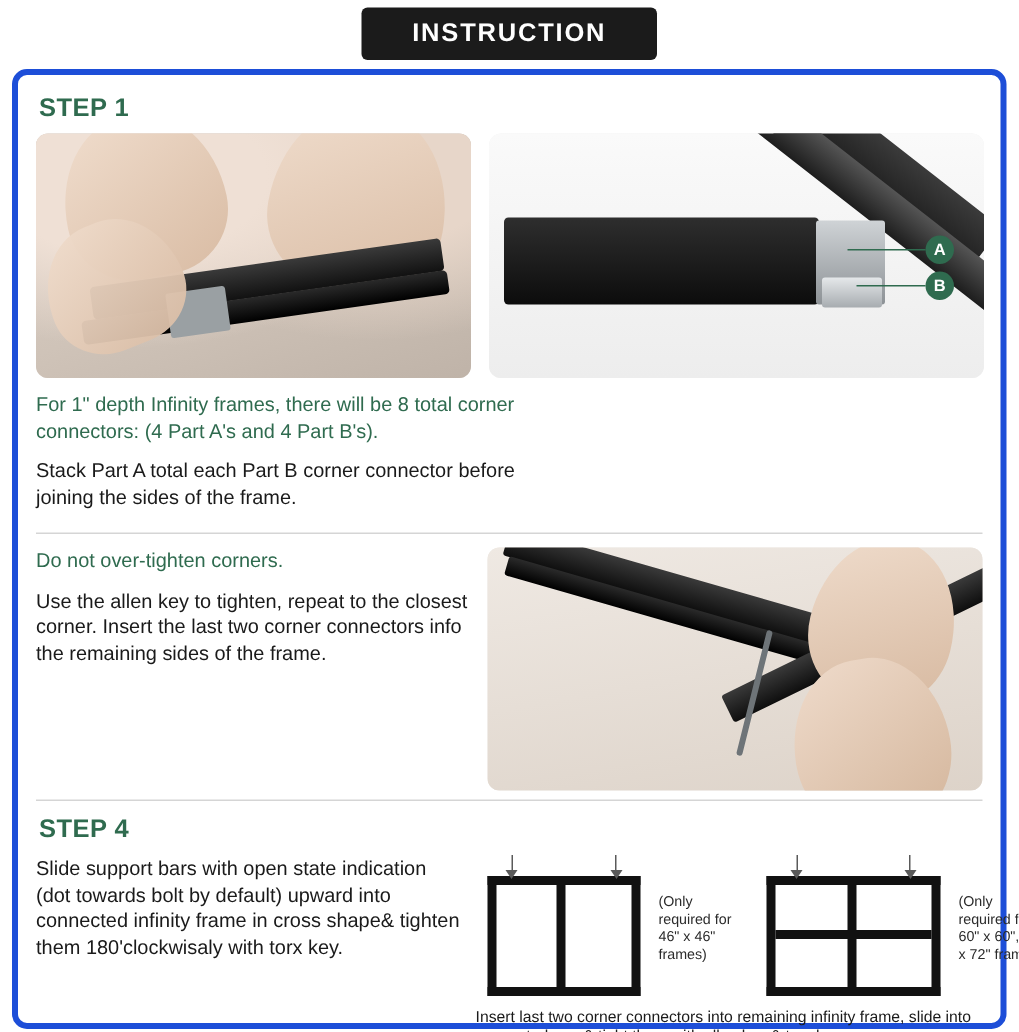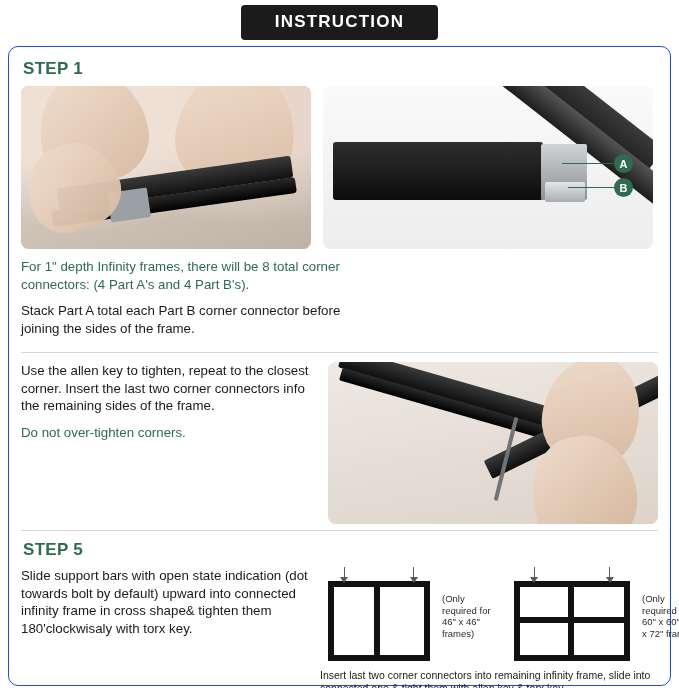--- a/index.html
+++ b/index.html
@@ -31,21 +31,21 @@
     font-size: 17px;
     letter-spacing: 1.2px;
     padding: 7px 34px 8px 34px;
     border-radius: 4px;
     text-align: center;
   }
 
   
   .card {
     margin: 0 8px;
-    border: 1px solid #1d4ed8;
+    border: 4px solid #1d4ed8;
     border-radius: 10px;
     height: 640px;
     box-sizing: border-box;
     padding: 10px 12px 8px 12px;
     position: relative;
   }
 
   .step-title {
     color: #2f6b4f;
     font-size: 17px;
@@ -272,37 +272,37 @@
     <div class="col-right">
       <p class="para green">For 1" depth Infinity frames, there will be 8 total corner connectors: (4 Part A's and 4 Part B's).</p>
       <p class="para">Stack Part A total each Part B corner connector before joining the sides of the frame.</p>
     </div>
   </div>
 
   <hr class="divider">
 
   <div class="mid-row">
     <div class="mid-text">
+      <p class="para green">Do not over-tighten corners.</p>
       <p class="para">Use the allen key to tighten, repeat to the closest corner. Insert the last two corner connectors info the remaining sides of the frame.</p>
-      <p class="para green">Do not over-tighten corners.</p>
     </div>
     <div class="photo photo3">
       <div class="p3-bg"></div>
       <div class="p3-frame1"></div>
       <div class="p3-frame2"></div>
       <div class="p3-frame3"></div>
       <div class="p3-key"></div>
       <div class="p3-hand1"></div>
       <div class="p3-hand2"></div>
     </div>
   </div>
 
   <hr class="divider">
 
-  <div class="step-title">STEP 5</div>
+  <div class="step-title">STEP 4</div>
 
   <div class="s2-row">
     <div class="s2-text">
       <p class="para">Slide support bars with open state indication (dot towards bolt by default) upward into connected infinity frame in cross shape&amp; tighten them 180'clockwisaly with torx key.</p>
     </div>
 
     <div class="s2-diagrams">
       <div class="diagram-pair">
 
         <div class="diagram-block">

